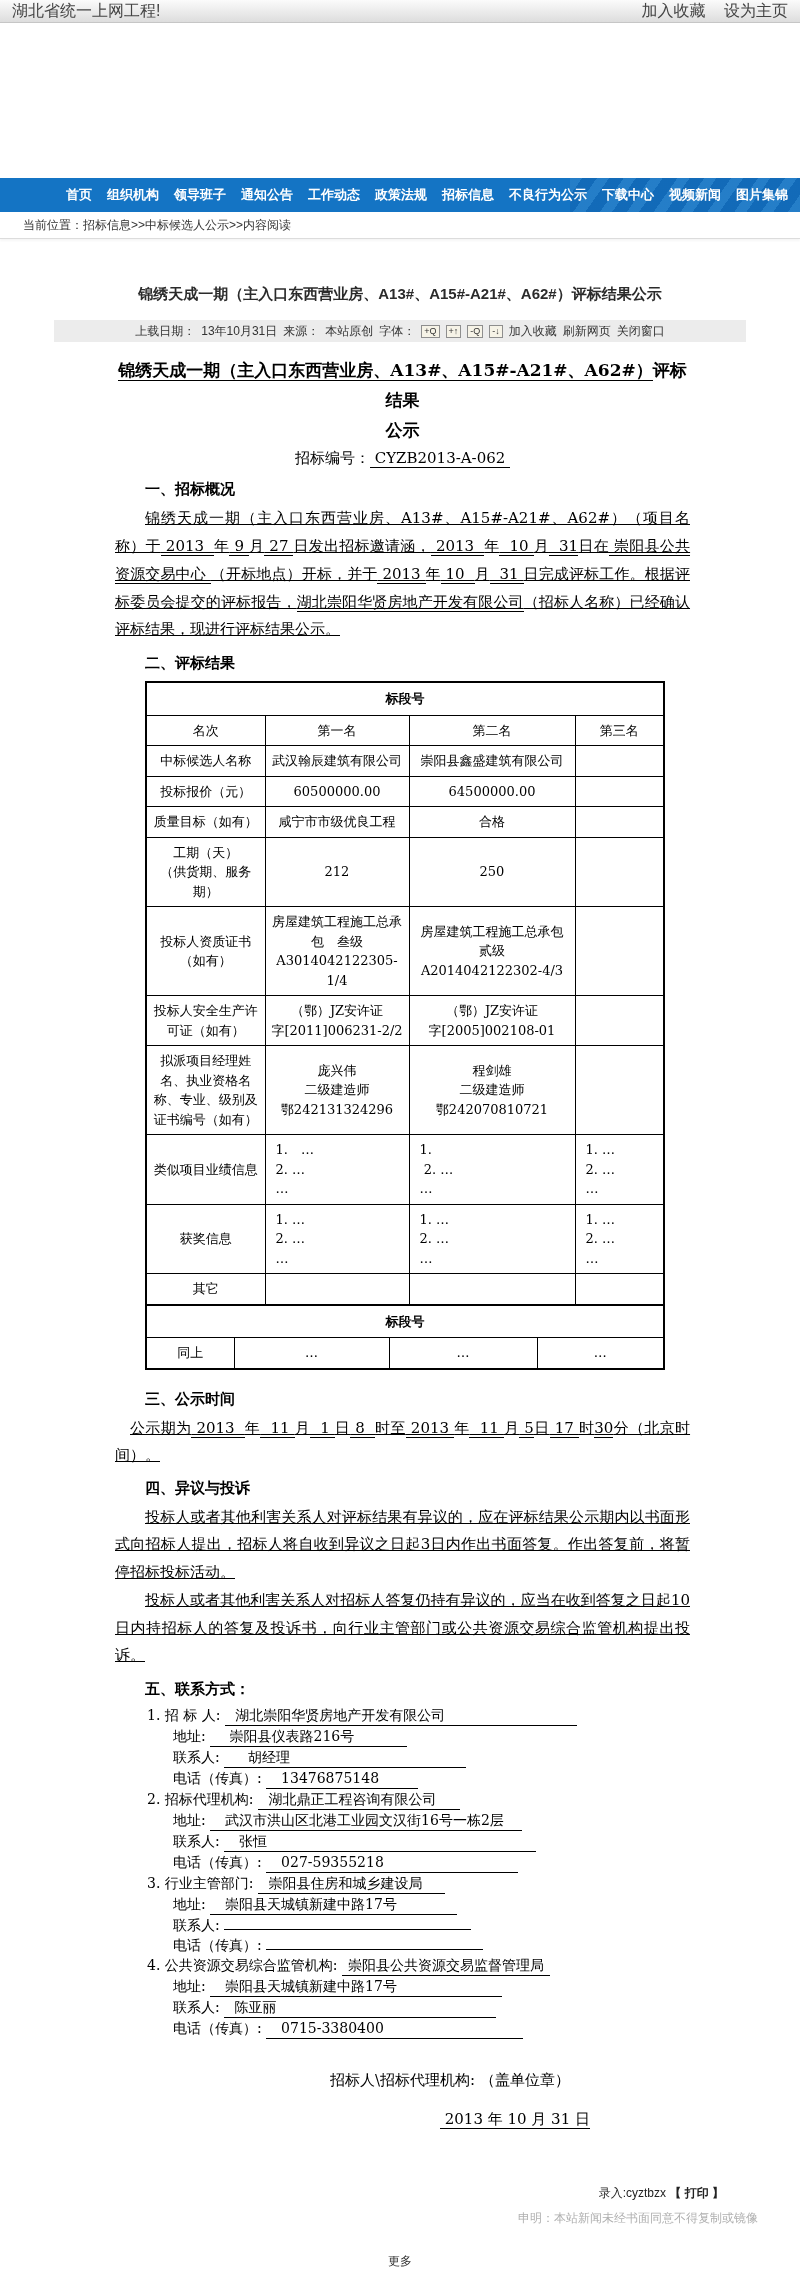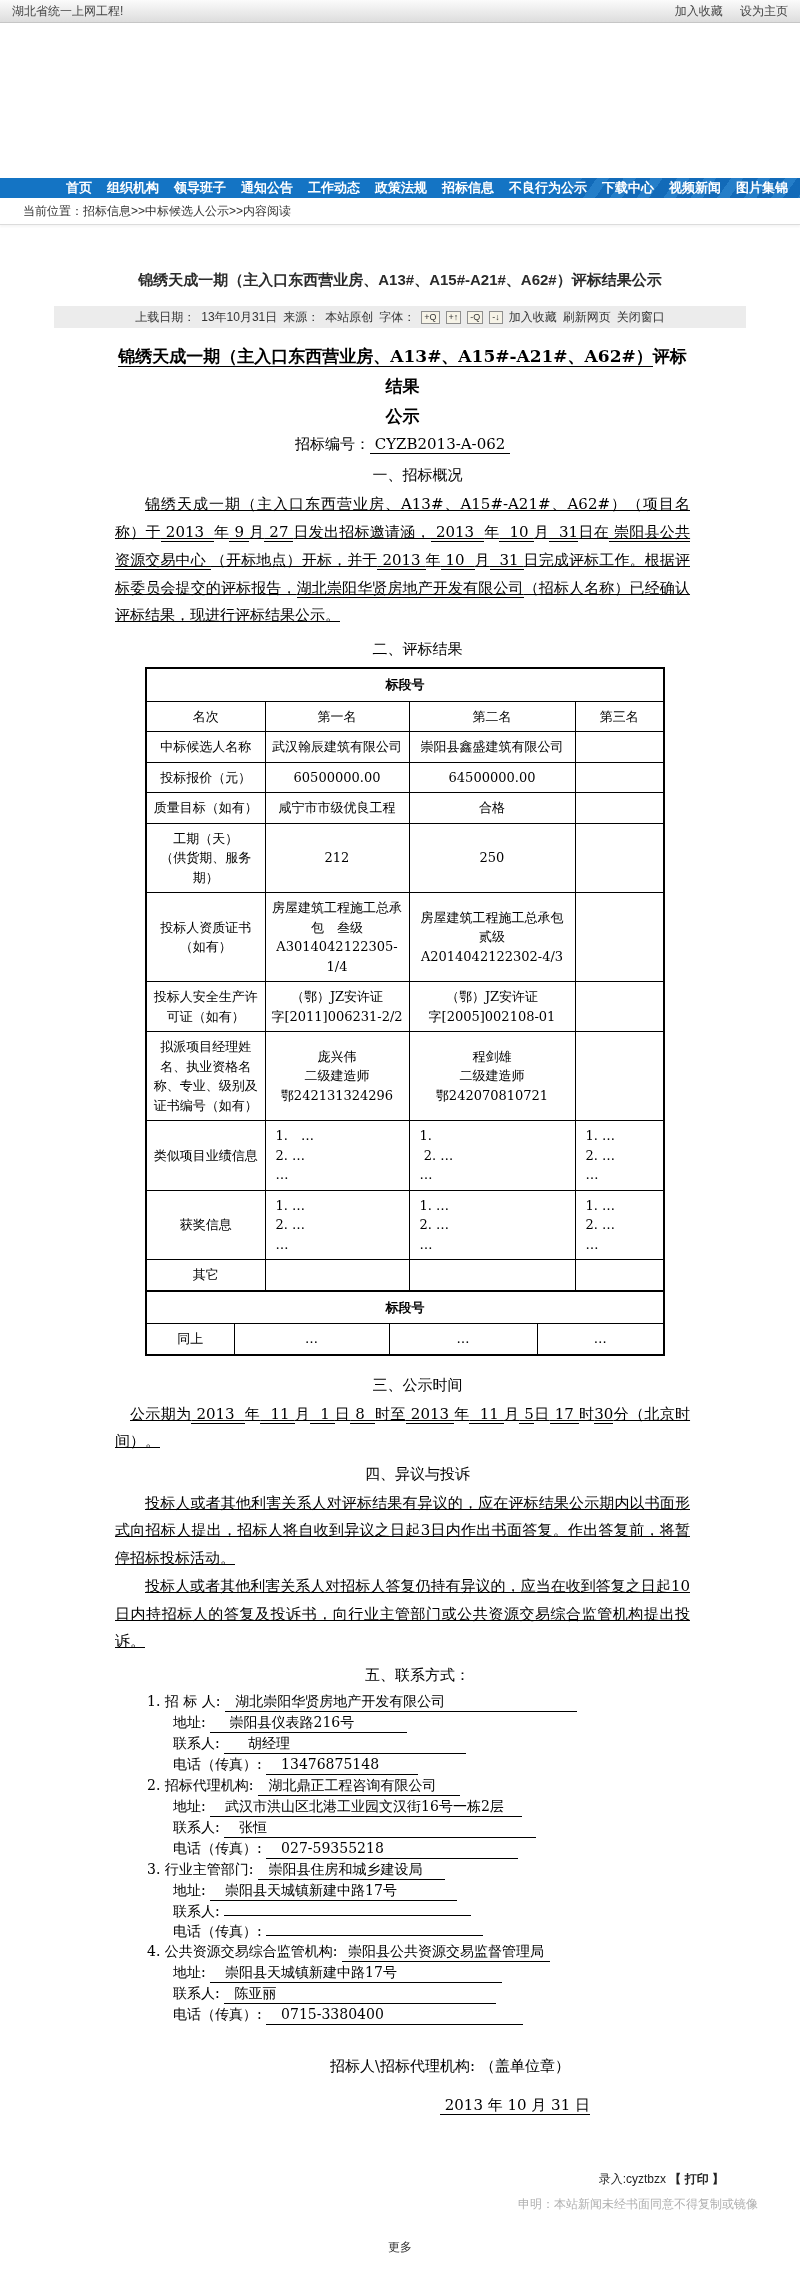--- a/index.html
+++ b/index.html
@@ -1,26 +1,26 @@
 <!DOCTYPE html>
 <html><head>
 <meta charset="utf-8">
 <style>
   html,body { margin:0; padding:0; }
   body { width:800px; background:#ffffff; font-family:"Liberation Sans",sans-serif; color:#000; }
 
   
   .topbar { height:22px; background:linear-gradient(#fbfbfb,#dddddd); border-bottom:1px solid #c6c6c6;
-            display:flex; justify-content:space-between; align-items:center; padding:0 12px; font-size:12px; color:#444; }
+            display:flex; justify-content:space-between; align-items:center; padding:0 12px; font-size:16px; color:#444; }
   .topbar a { color:#444; text-decoration:none; margin-left:14px; }
 
   .banner-space { height:155px; background:#fff; }
 
   
-  .nav { height:20px; background:#1474c4; display:flex; align-items:center; padding-left:66px; gap:15px;
+  .nav { height:34px; background:#1474c4; display:flex; align-items:center; padding-left:66px; gap:15px;
          position:relative; overflow:hidden; }
   .nav a { color:#fff; font-weight:bold; font-size:13px; text-decoration:none; white-space:nowrap; position:relative; z-index:1; }
   .nav .deco { position:absolute; right:0; top:0; width:230px; height:34px;
                background:repeating-linear-gradient(125deg, rgba(255,255,255,0.07) 0 10px, rgba(0,20,80,0.10) 10px 22px); }
 
   .crumb { height:26px; line-height:26px; font-size:12px; color:#333; padding-left:23px;
            border-bottom:1px solid #dcdcdc; box-shadow:0 2px 2px rgba(0,0,0,0.04); }
 
   .pagetitle { margin-top:46px; text-align:center; font-size:15px; font-weight:bold; color:#2b2b2b; }
 
@@ -28,21 +28,21 @@
              align-items:center; gap:6px; font-size:12px; color:#333; }
   .toolbar a { color:#333; text-decoration:none; }
   .ibtn { display:inline-block; border:1px solid #8e8e8e; background:#f6f3e7; font-size:9px; line-height:11px;
           padding:0 2px; color:#333; cursor:pointer; }
 
   
   .doc { margin:14px 110px 0 115px; font-family:"DejaVu Serif",serif; font-size:15px; color:#000; }
   .u { border-bottom:1px solid #000; }
   .doc-title { text-align:center; font-size:17px; font-weight:bold; line-height:1.75; margin-bottom:4px; }
   .bidno { text-align:center; margin:2px 0 12px; font-size:15px; }
-  .sec-h { font-weight:normal; margin:10px 0 6px; padding-left:2em; font-size:15px;text-align:center; }
+  .sec-h { font-weight:bold; margin:10px 0 6px; padding-left:2em; font-size:15px; }
   .para { line-height:1.85; text-indent:2em; margin:0; text-align:justify;text-decoration:underline; }
   .tight { line-height:1.8; }
 
   
   table.res { border-collapse:collapse; width:518px; margin:8px 0 0 30px; font-size:13px;
               font-family:"DejaVu Serif",serif; border:2px solid #000; table-layout:fixed; }
   table.res td, table.res th { border:1px solid #000; padding:5px 3px; text-align:center; vertical-align:middle; line-height:1.5; }
   table.res th.span { font-weight:bold; padding:6px 0; }
   .pre { white-space:pre-line; }
   .tl { text-align:left !important; vertical-align:top !important; padding-left:10px !important; }

